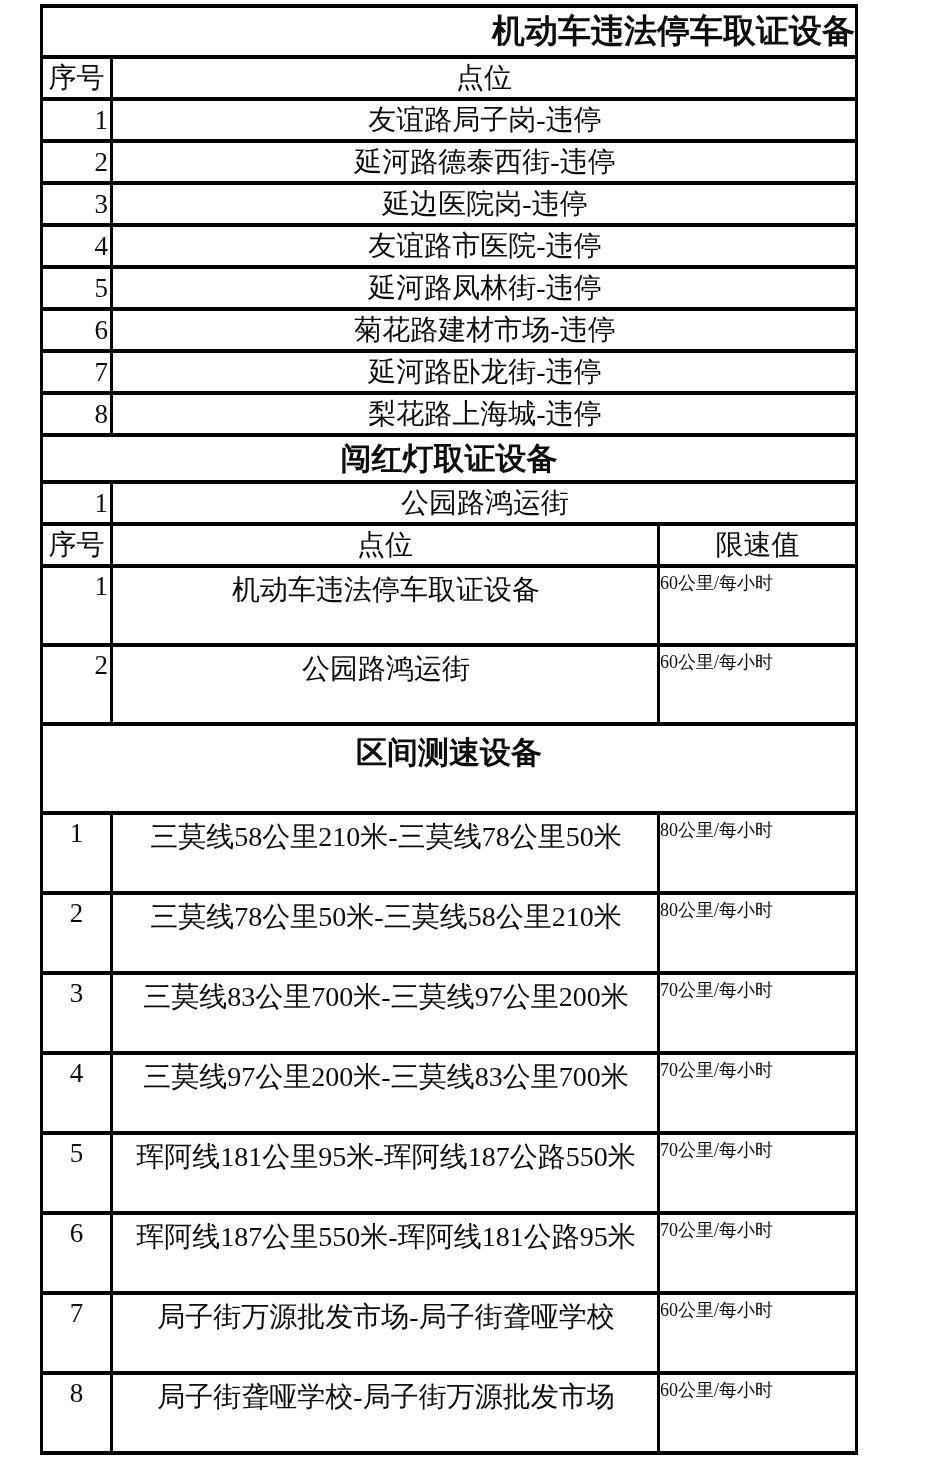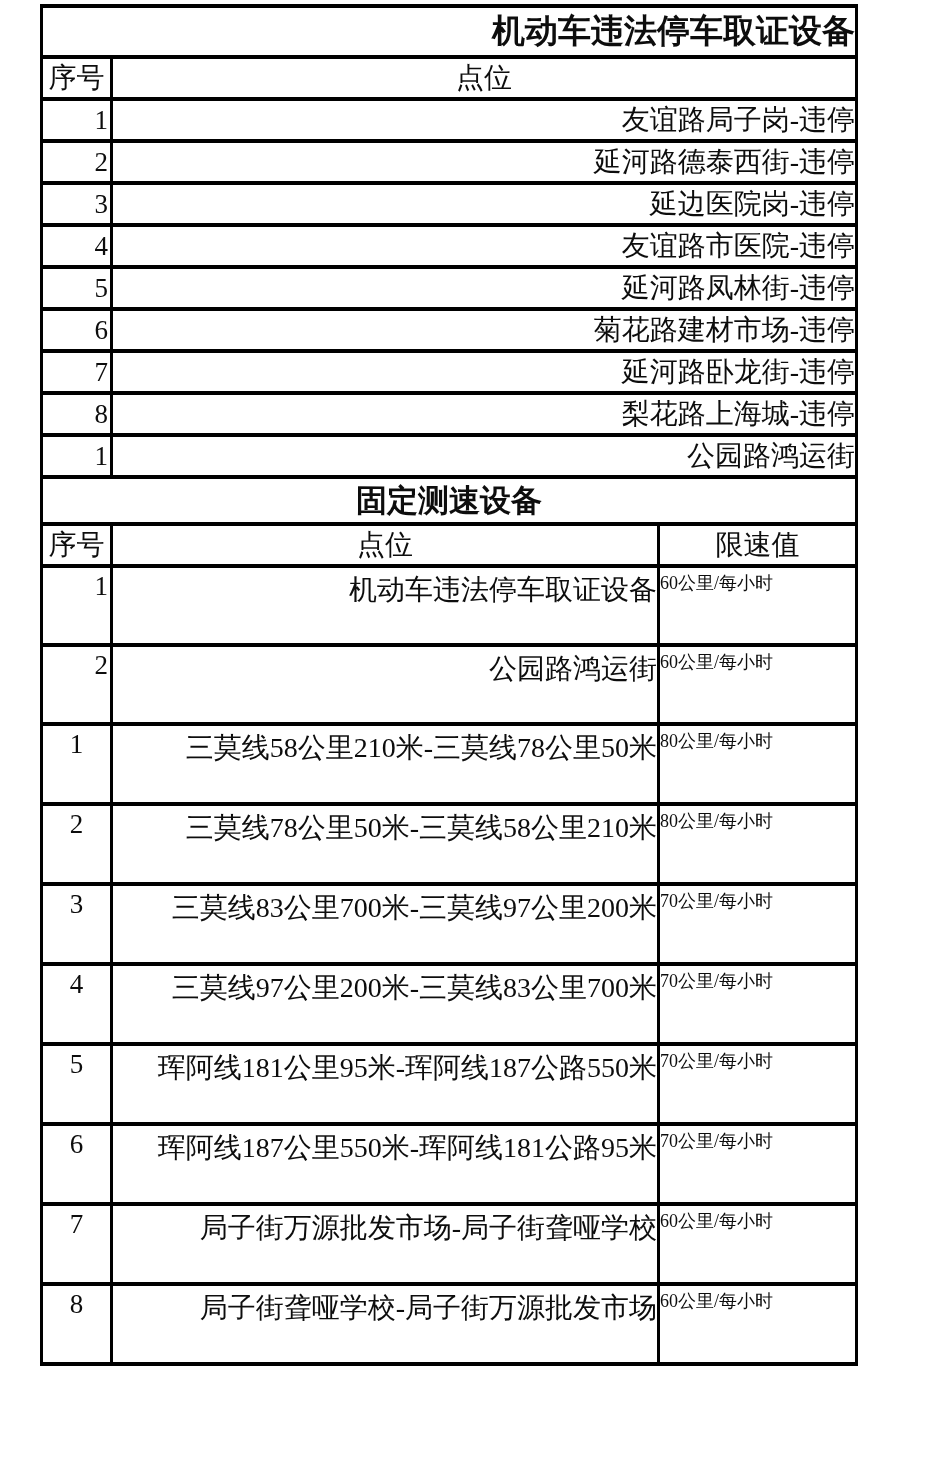--- a/index.html
+++ b/index.html
@@ -69,21 +69,21 @@
     text-align: right;
     vertical-align: middle;
     padding-right: 2px;
   }
   .idx-c {
     text-align: center;
     padding-right: 0;
   }
   .loc {
     font-size: 28px;
-    text-align: right;
+    text-align: center;
     vertical-align: middle;
     padding-left: 2px;
   }
   .speed {
     font-size: 18px;
     text-align: left;
     vertical-align: middle;
   }
   tr.short td { height: 36px; }
   tr.tall td  { height: 72px; vertical-align: top; padding-top: 3px; }
@@ -134,44 +134,47 @@
     </tr>
     <tr class="short">
       <td class="idx">7</td>
       <td class="loc" colspan="2">延河路卧龙街-违停</td>
     </tr>
     <tr class="short">
       <td class="idx">8</td>
       <td class="loc" colspan="2">梨花路上海城-违停</td>
     </tr>
 
+    <tr>
+      <td class="t-sec" colspan="3">闯红灯取证设备</td>
+    </tr>
     <tr class="short">
       <td class="idx">1</td>
       <td class="loc" colspan="2">公园路鸿运街</td>
     </tr>
 
-    <tr>
-      <td class="t-sec" colspan="3">固定测速设备</td>
-    </tr>
     <tr>
       <td class="hdr hdr3">序号</td>
       <td class="hdr hdr3">点位</td>
       <td class="hdr hdr3">限速值</td>
     </tr>
     <tr class="tall">
       <td class="idx">1</td>
       <td class="loc">机动车违法停车取证设备</td>
       <td class="speed">60公里/每小时</td>
     </tr>
     <tr class="tall">
       <td class="idx">2</td>
       <td class="loc">公园路鸿运街</td>
       <td class="speed">60公里/每小时</td>
     </tr>
 
+    <tr>
+      <td class="t-sec t-sec-tall" colspan="3">区间测速设备</td>
+    </tr>
     <tr class="tall2">
       <td class="idx idx-c">1</td>
       <td class="loc">三莫线58公里210米-三莫线78公里50米</td>
       <td class="speed">80公里/每小时</td>
     </tr>
     <tr class="tall2">
       <td class="idx idx-c">2</td>
       <td class="loc">三莫线78公里50米-三莫线58公里210米</td>
       <td class="speed">80公里/每小时</td>
     </tr>

